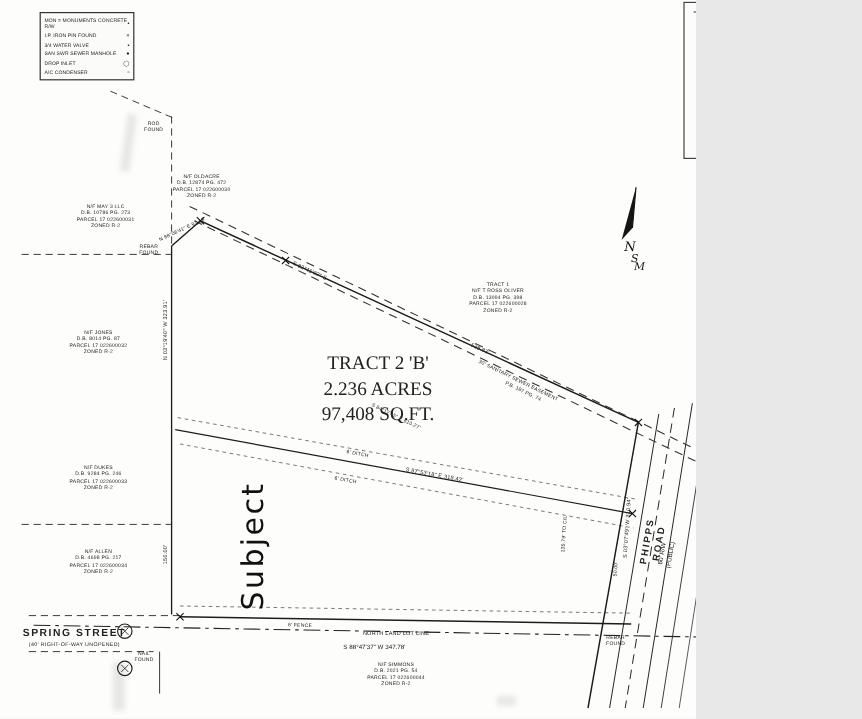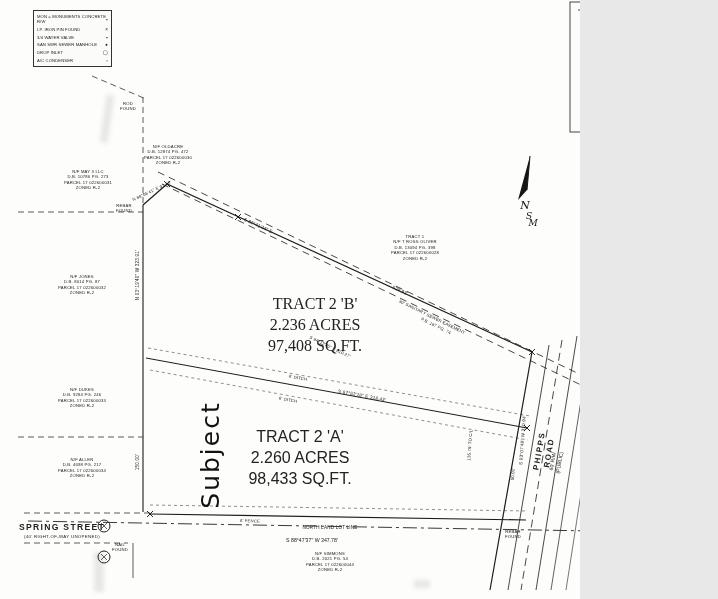--- a/index.html
+++ b/index.html
@@ -217,23 +217,20 @@
 PARCEL 17 022600028
 ZONED R-2</div>
   <div class="lab t42" style="left:330px;top:562px;">N/F SIMMONS
 D.B. 2021 PG. 54
 PARCEL 17 022600044
 ZONED R-2</div>
 
   <div class="lab tract" style="left:315px;top:325px;font-family:Liberation Serif, serif;">TRACT 2 'B'
 2.236 ACRES
 97,408 SQ.FT.</div>
-  <div class="lab tract" style="left:300px;top:458px;">TRACT 2 'A'
-2.260 ACRES
-98,433 SQ.FT.</div>
 
   <div class="lab" id="subject" style="left:211px;top:455px;--r:-90deg;">Subject</div>
 
   <div class="lab" id="spring-name" style="left:62px;top:528px;text-align:center;">SPRING STREET</div>
   <div class="lab" id="spring-sub" style="left:62px;top:537px;">(40' RIGHT-OF-WAY  UNOPENED)</div>
   <div class="lab" id="phipps-name" style="left:545px;top:452px;--r:-80deg;">PHIPPS ROAD</div>
   <div class="lab t5" style="left:556px;top:462px;--r:-80deg;">60' R/W
 (PUBLIC)</div>
 
   <div class="lab t42" style="left:152px;top:191px;--r:-25deg;">N 88°06'41" E  97.18'</div>

